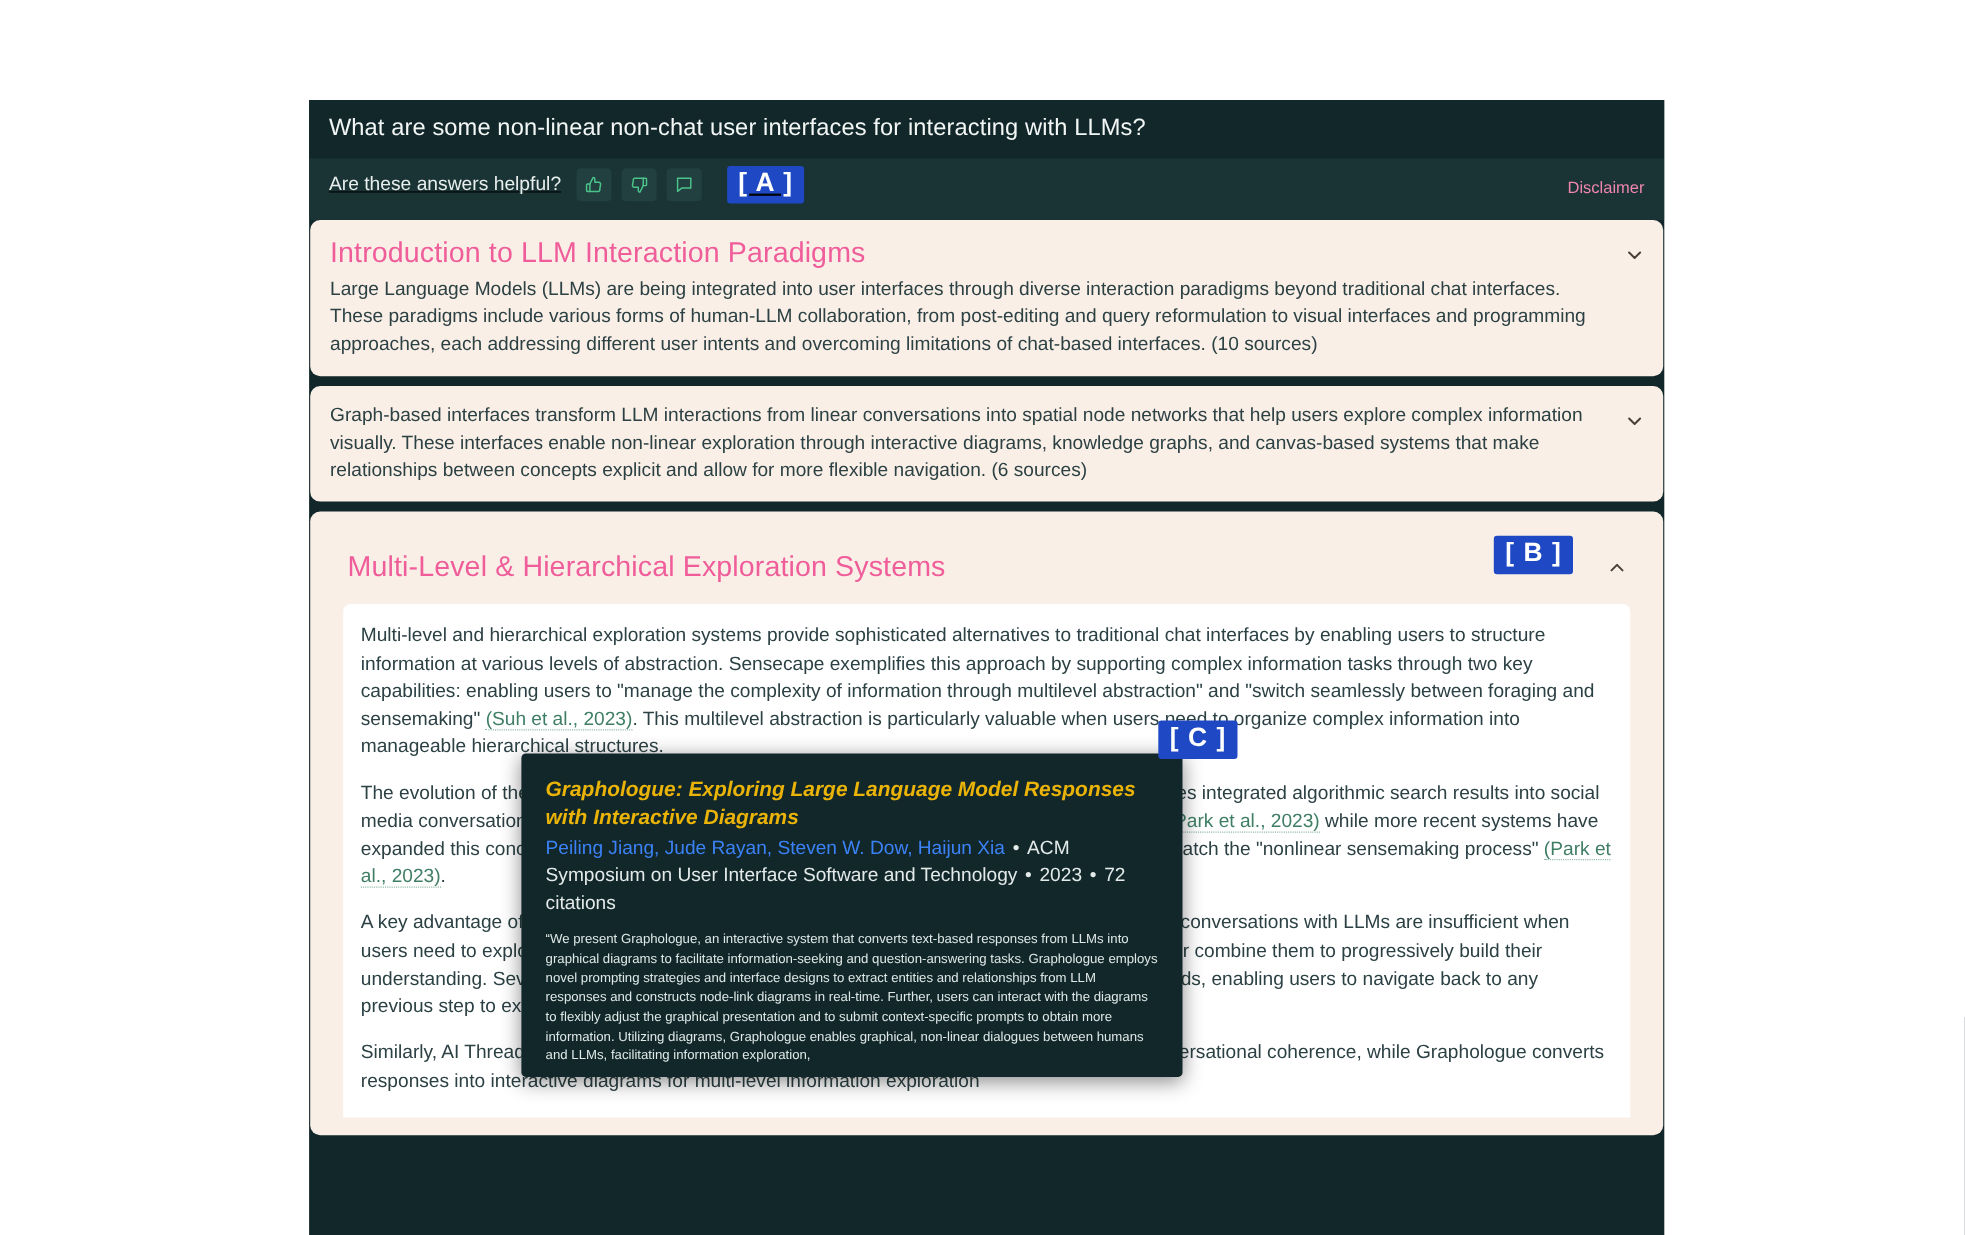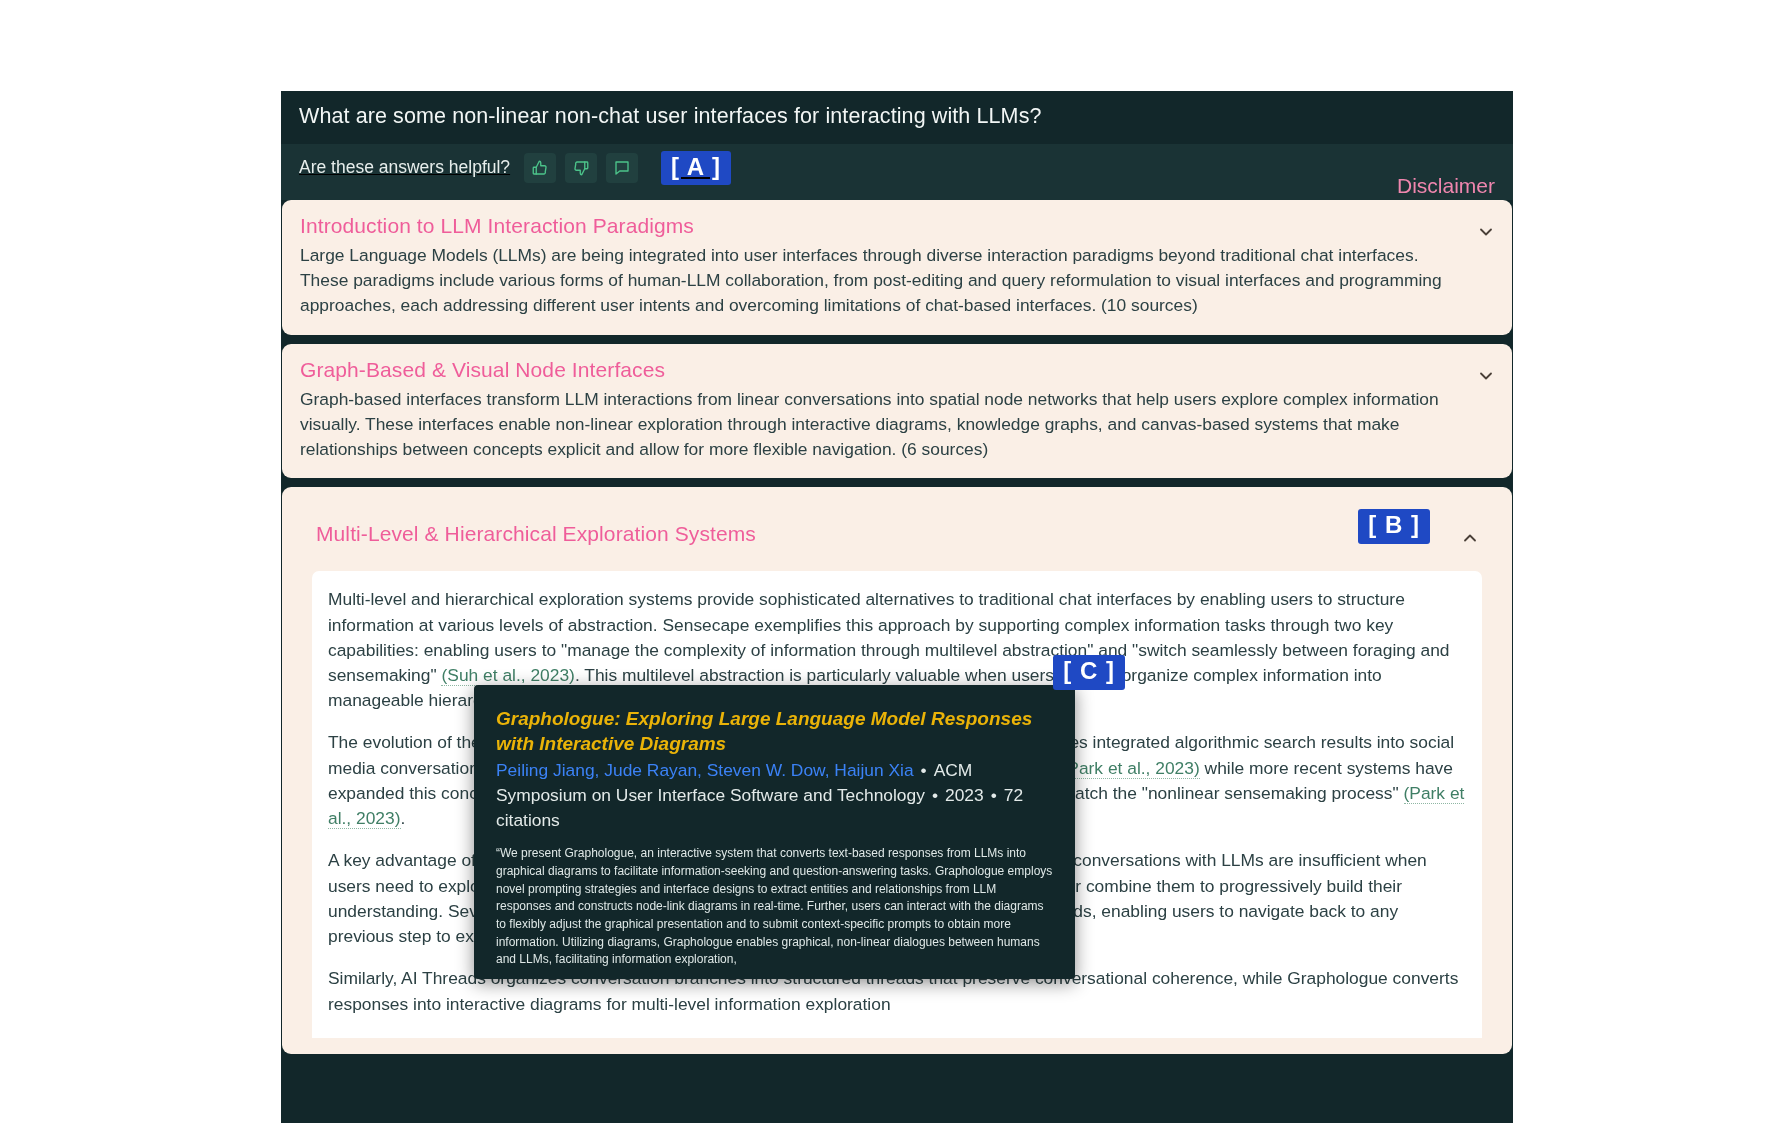--- a/index.html
+++ b/index.html
@@ -72,37 +72,36 @@
     line-height: 1.15;
     margin-left: 14px;
     cursor: pointer;
   }
 
   .disclaimer {
     position: absolute;
     right: 18px;
     top: 18px;
     color: #ef86ae;
-    font-size: 21px;
-    cursor: pointer;
-    margin-top: 12px;
+    font-size: 15px;
+    cursor: pointer;
   }
 
   
   .section {
     background: #faefe6;
     border-radius: 9px;
     margin: 0 1px 9px 1px;
     position: relative;
   }
   .section.collapsed { padding: 14px 46px 16px 18px; }
 
   .sec-title {
     color: #ef5d9a;
-    font-size: 21px;
+    font-size: 26px;
     margin-bottom: 5px;
     letter-spacing: .1px;
   }
   .sec-body {
     color: #2c4144;
     font-size: 17.4px;
     line-height: 1.45;
   }
 
   .chevron {
@@ -230,21 +229,20 @@
     <div class="sec-title">Introduction to LLM Interaction Paradigms</div>
     <div class="sec-body">Large Language Models (LLMs) are being integrated into user interfaces through diverse interaction paradigms beyond traditional chat interfaces. These paradigms include various forms of human-LLM collaboration, from post-editing and query reformulation to visual interfaces and programming approaches, each addressing different user intents and overcoming limitations of chat-based interfaces. (10 sources)</div>
     <span class="chevron">
       <svg width="20" height="20" viewBox="0 0 24 24" fill="none" stroke="#4a4038" stroke-width="2.2" stroke-linecap="round" stroke-linejoin="round">
         <path d="M6 9l6 6 6-6"></path>
       </svg>
     </span>
   </div>
 
   <div class="section collapsed">
-    <div class="sec-title">Graph-Based &amp; Visual Node Interfaces</div>
     <div class="sec-body">Graph-based interfaces transform LLM interactions from linear conversations into spatial node networks that help users explore complex information visually. These interfaces enable non-linear exploration through interactive diagrams, knowledge graphs, and canvas-based systems that make relationships between concepts explicit and allow for more flexible navigation. (6 sources)</div>
     <span class="chevron">
       <svg width="20" height="20" viewBox="0 0 24 24" fill="none" stroke="#4a4038" stroke-width="2.2" stroke-linecap="round" stroke-linejoin="round">
         <path d="M6 9l6 6 6-6"></path>
       </svg>
     </span>
   </div>
 
   <div class="section expanded">
     <div class="exp-head">

